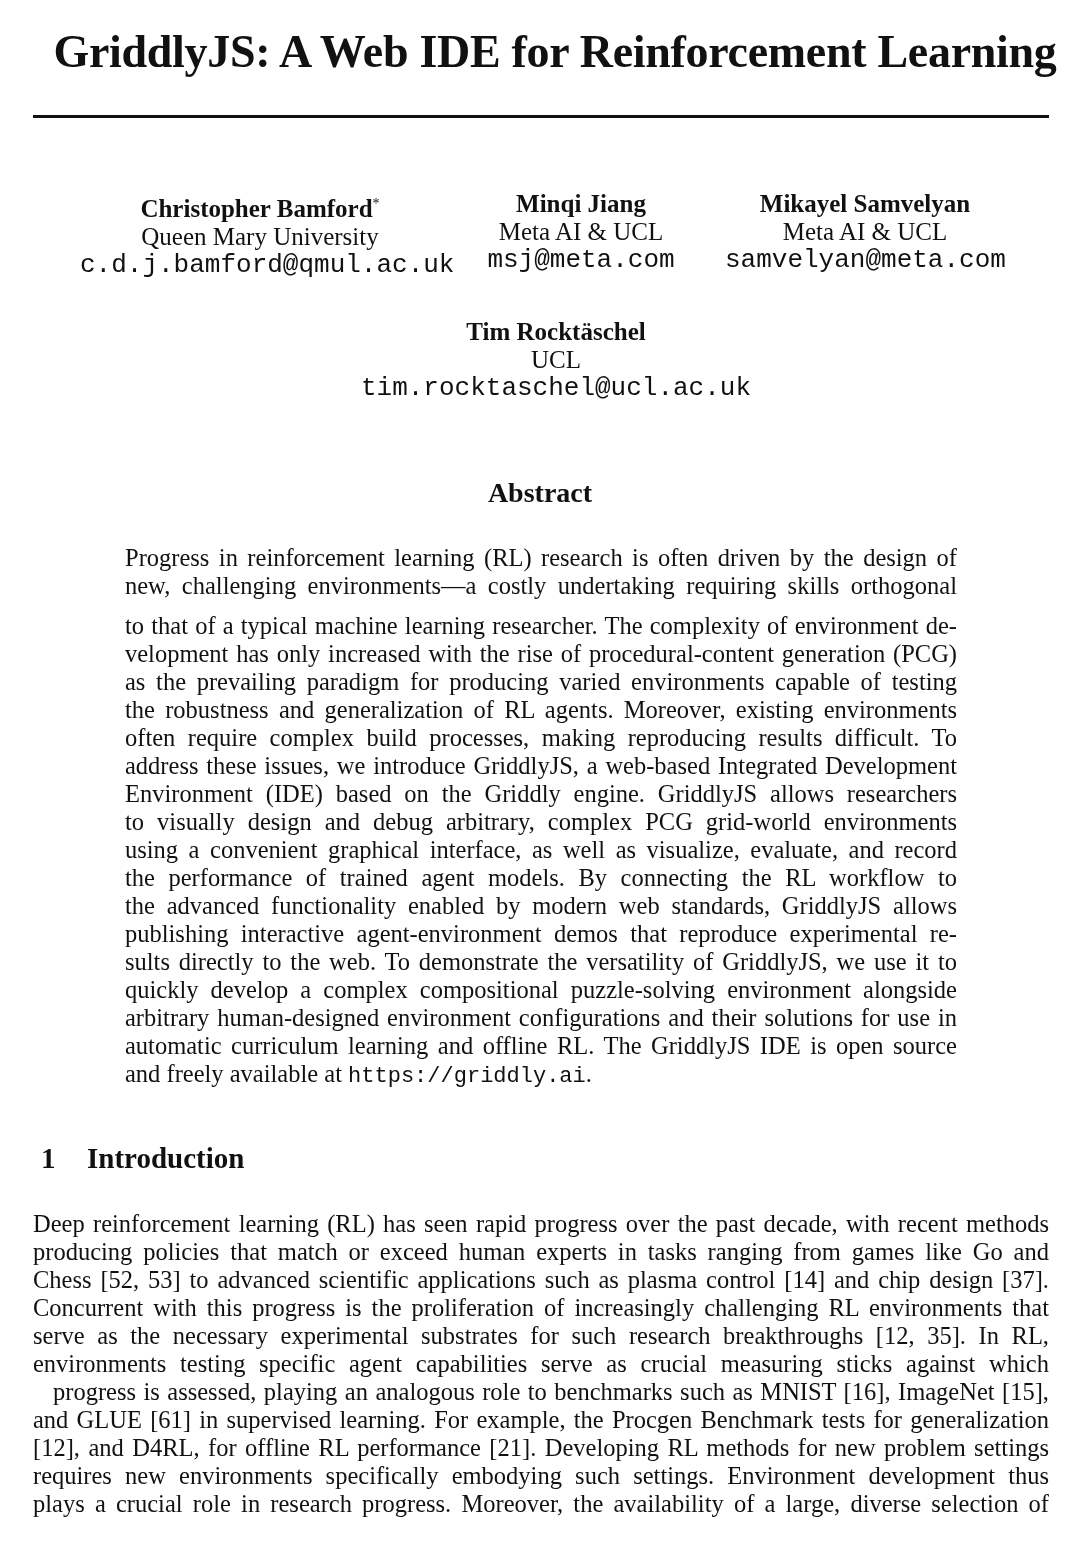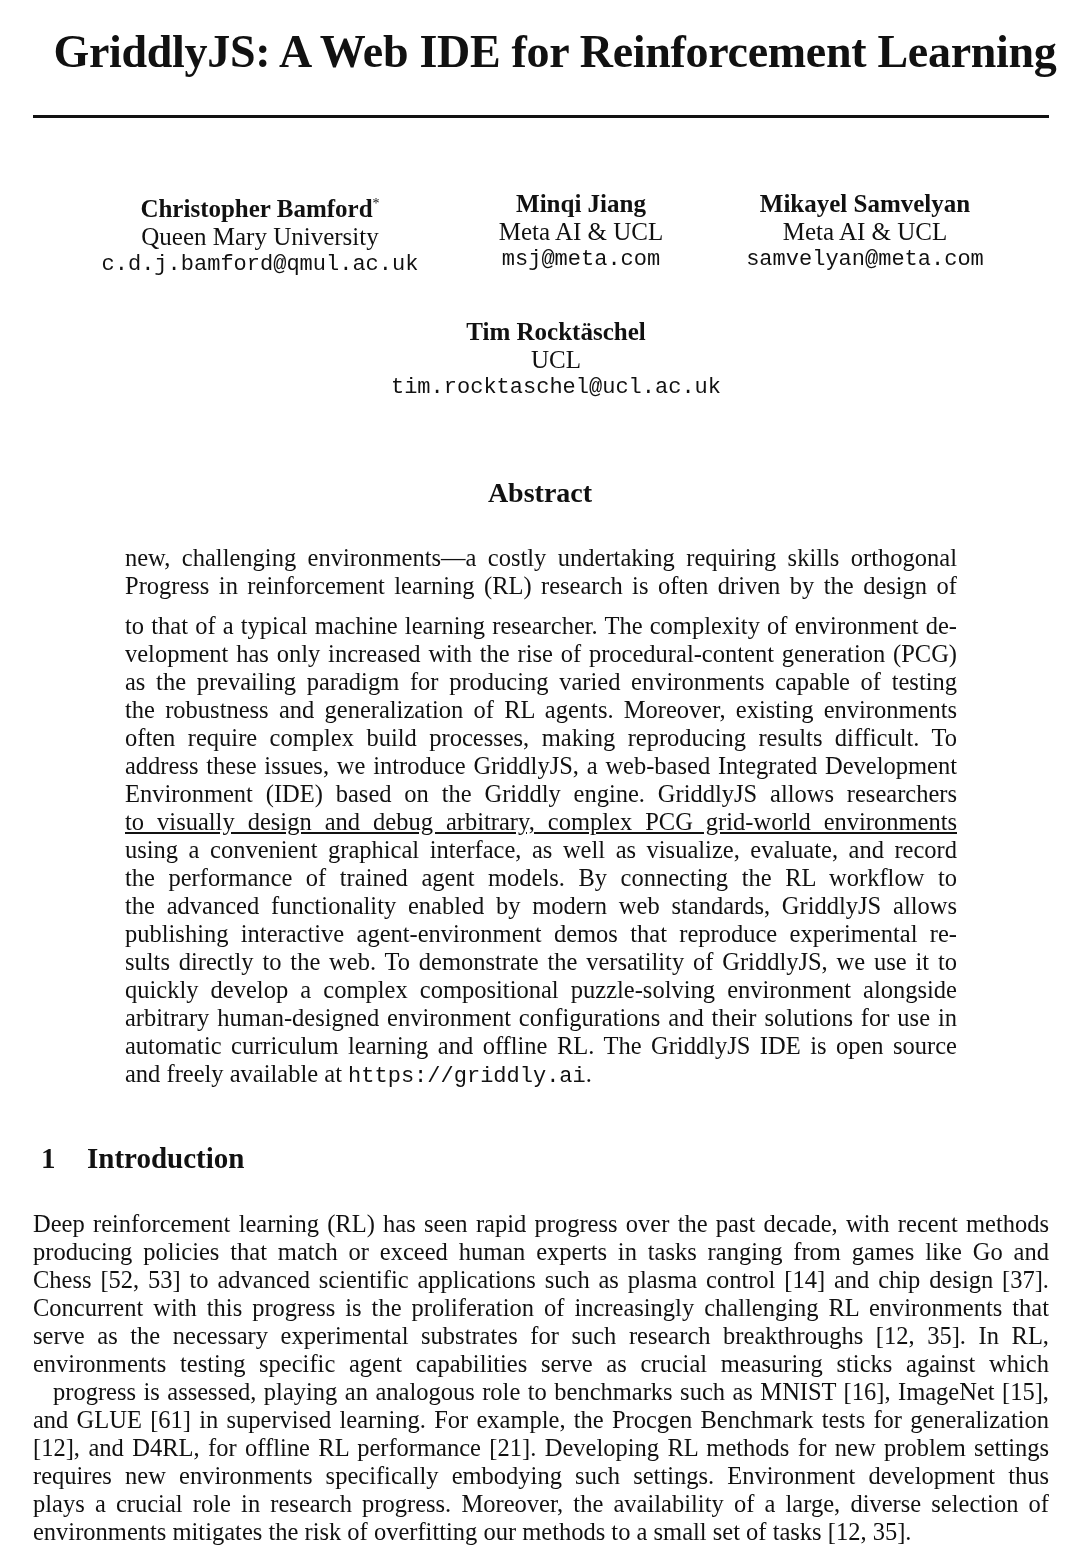--- a/index.html
+++ b/index.html
@@ -9,21 +9,21 @@
   }
   .title {
     position: absolute; left: 15px; top: 22px; width: 1080px; text-align: center;
     font-weight: bold; font-size: 46px; letter-spacing: -0.3px; line-height: 60px;
   }
   .rule {
     position: absolute; left: 33px; width: 1016px; top: 115px; height: 3px; background: #111;
   }
   .author { position: absolute; text-align: center; font-size: 25px; line-height: 28px; }
   .author .name { font-weight: bold; }
-  .author .email { font-family: "Liberation Mono", "DejaVu Sans Mono", monospace; font-size: 22px; }
+  .author .email { font-family: "Liberation Mono", "DejaVu Sans Mono", monospace; font-size: 26px; }
   .author sup { font-size: 14px; font-weight: normal; }
   .abstract-heading {
     position: absolute; left: 0; width: 1080px; top: 476px; text-align: center;
     font-weight: bold; font-size: 28px; line-height: 34px;
   }
   .abstract {
     position: absolute; left: 125px; width: 832px; top: 544px;
     font-size: 24.5px; line-height: 28px;
   }
   .line { display: block; white-space: nowrap; text-align: justify; text-align-last: justify; }
@@ -61,30 +61,30 @@
 </div>
 <div class="author" style="left:356px; width:400px; top:318px;">
   <div class="name">Tim Rocktäschel</div>
   <div>UCL</div>
   <div class="email">tim.rocktaschel@ucl.ac.uk</div>
 </div>
 
 <div class="abstract-heading">Abstract</div>
 
 <div class="abstract" id="abstract-body">
-<span class="line" style="white-space: normal;">new, challenging environments—a costly undertaking requiring skills orthogonal</span>
-    <span class="line" style="white-space: normal;">Progress in reinforcement learning (RL) research is often driven by the design of</span>
+<span class="line" style="white-space: normal;">Progress in reinforcement learning (RL) research is often driven by the design of</span>
+    <span class="line" style="white-space: normal;">new, challenging environments—a costly undertaking requiring skills orthogonal</span>
     <span class="line" style="white-space: normal; margin-top: 12px;">to that of a typical machine learning researcher. The complexity of environment de-</span>
     <span class="line" style="white-space: normal;">velopment has only increased with the rise of procedural-content generation (PCG)</span>
     <span class="line" style="white-space: normal;">as the prevailing paradigm for producing varied environments capable of testing</span>
     <span class="line" style="white-space: normal;">the robustness and generalization of RL agents. Moreover, existing environments</span>
     <span class="line" style="white-space: normal;">often require complex build processes, making reproducing results difficult. To</span>
     <span class="line" style="white-space: normal;">address these issues, we introduce GriddlyJS, a web-based Integrated Development</span>
     <span class="line" style="white-space: normal;">Environment (IDE) based on the Griddly engine. GriddlyJS allows researchers</span>
-    <span class="line" style="white-space: normal; text-decoration: underline;">to visually design and debug arbitrary, complex PCG grid-world environments</span>
+    <span class="line" style="white-space: normal;">to visually design and debug arbitrary, complex PCG grid-world environments</span>
     <span class="line" style="white-space: normal;">using a convenient graphical interface, as well as visualize, evaluate, and record</span>
     <span class="line" style="white-space: normal;">the performance of trained agent models. By connecting the RL workflow to</span>
     <span class="line" style="white-space: normal;">the advanced functionality enabled by modern web standards, GriddlyJS allows</span>
     <span class="line" style="white-space: normal;">publishing interactive agent-environment demos that reproduce experimental re-</span>
     <span class="line" style="white-space: normal;">sults directly to the web. To demonstrate the versatility of GriddlyJS, we use it to</span>
     <span class="line" style="white-space: normal;">quickly develop a complex compositional puzzle-solving environment alongside</span>
     <span class="line" style="white-space: normal;">arbitrary human-designed environment configurations and their solutions for use in</span>
     <span class="line" style="white-space: normal;">automatic curriculum learning and offline RL. The GriddlyJS IDE is open source</span>
     <span class="line last" style="white-space: normal;"><span>and freely available at </span><span class="mono">https://griddly.ai</span><span>.</span></span>
   </div>
@@ -98,14 +98,13 @@
     <span class="line" style="white-space: normal;">producing policies that match or exceed human experts in tasks ranging from games like Go and</span>
     <span class="line" style="white-space: normal;">Chess [52, 53] to advanced scientific applications such as plasma control [14] and chip design [37].</span>
     <span class="line" style="white-space: normal;">Concurrent with this progress is the proliferation of increasingly challenging RL environments that</span>
     <span class="line" style="white-space: normal;">serve as the necessary experimental substrates for such research breakthroughs [12, 35]. In RL,</span>
     <span class="line" style="white-space: normal;">environments testing specific agent capabilities serve as crucial measuring sticks against which</span>
     <span class="line" style="white-space: normal; margin-left: 20px;">progress is assessed, playing an analogous role to benchmarks such as MNIST [16], ImageNet [15],</span>
     <span class="line" style="white-space: normal;">and GLUE [61] in supervised learning. For example, the Procgen Benchmark tests for generalization</span>
     <span class="line" style="white-space: normal;">[12], and D4RL, for offline RL performance [21]. Developing RL methods for new problem settings</span>
     <span class="line" style="white-space: normal;">requires new environments specifically embodying such settings. Environment development thus</span>
     <span class="line" style="white-space: normal;">plays a crucial role in research progress. Moreover, the availability of a large, diverse selection of</span>
-    <span class="line last" style="white-space: normal;">environments mitigates the risk of overfitting our methods to a small set of tasks [12, 35].</span>
   </div>
 
 </body></html>

